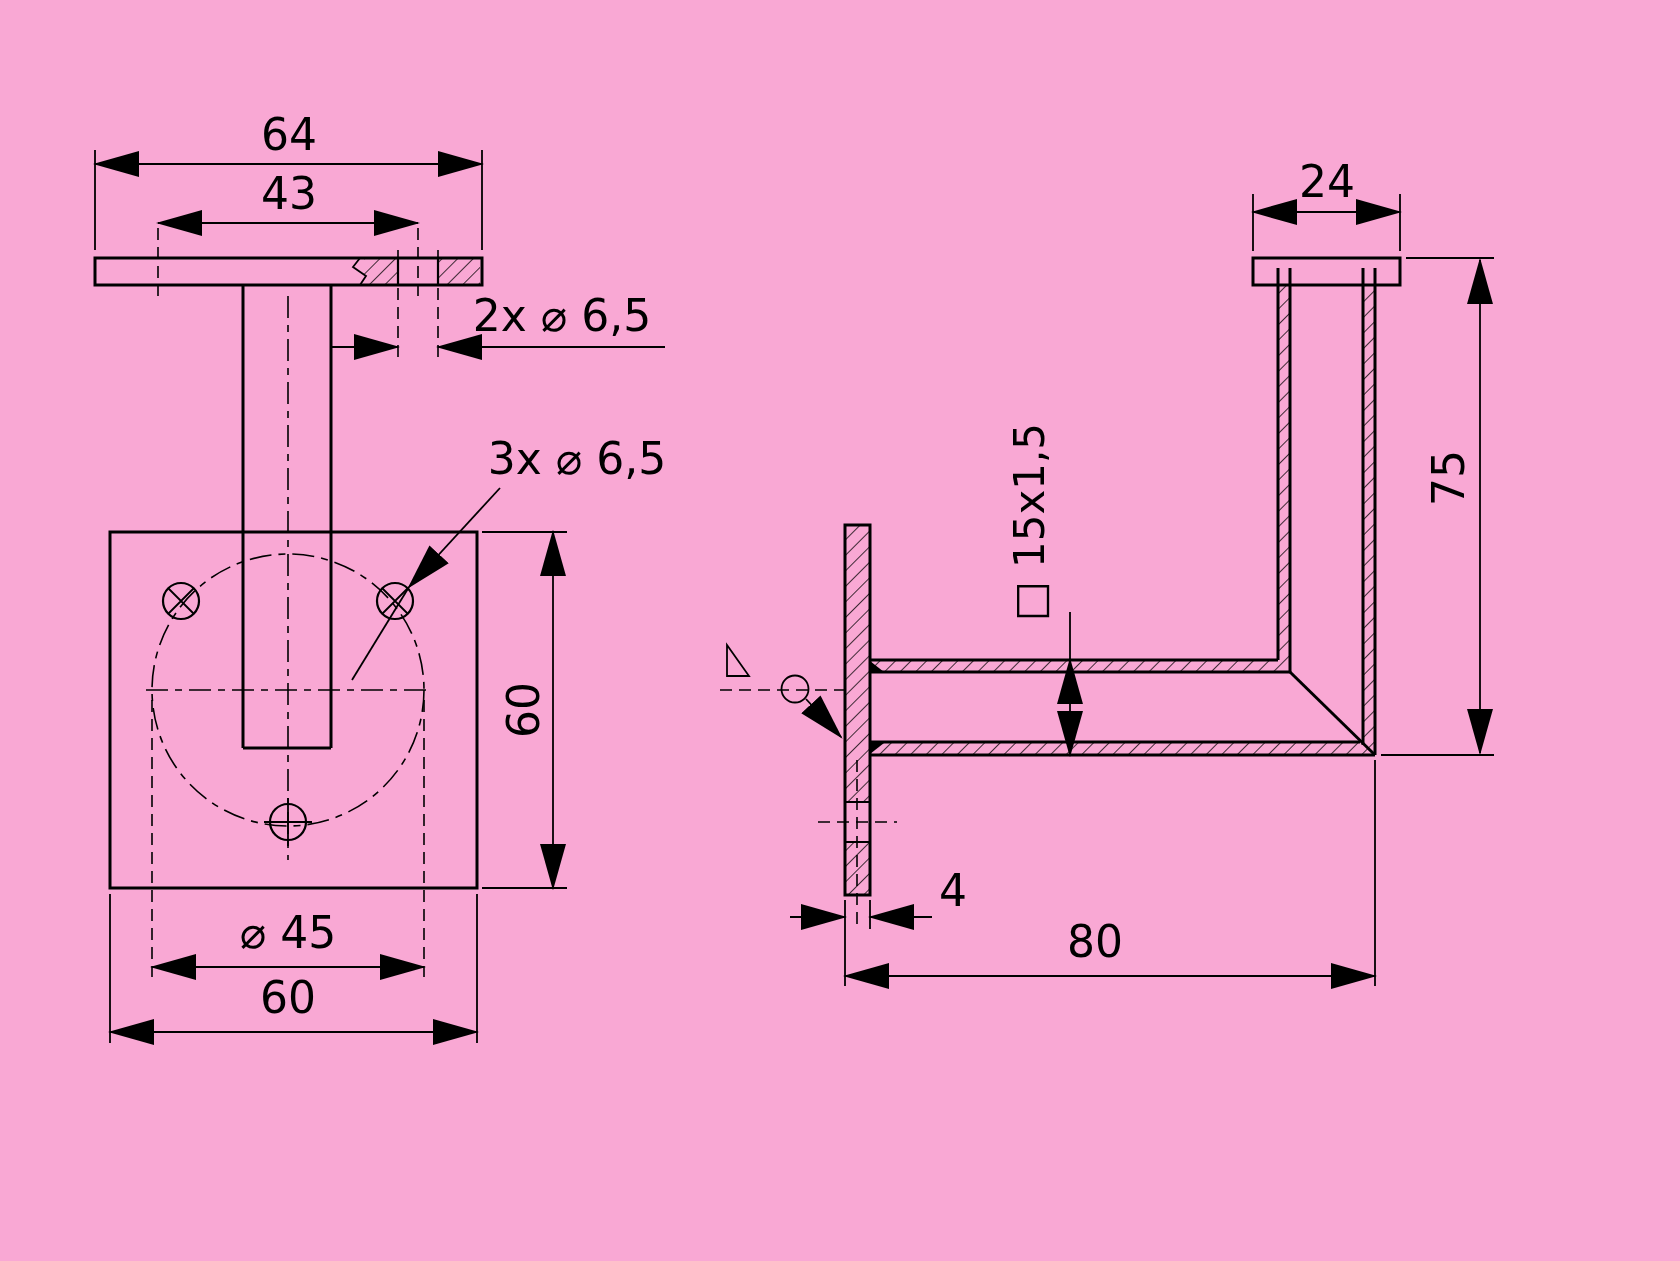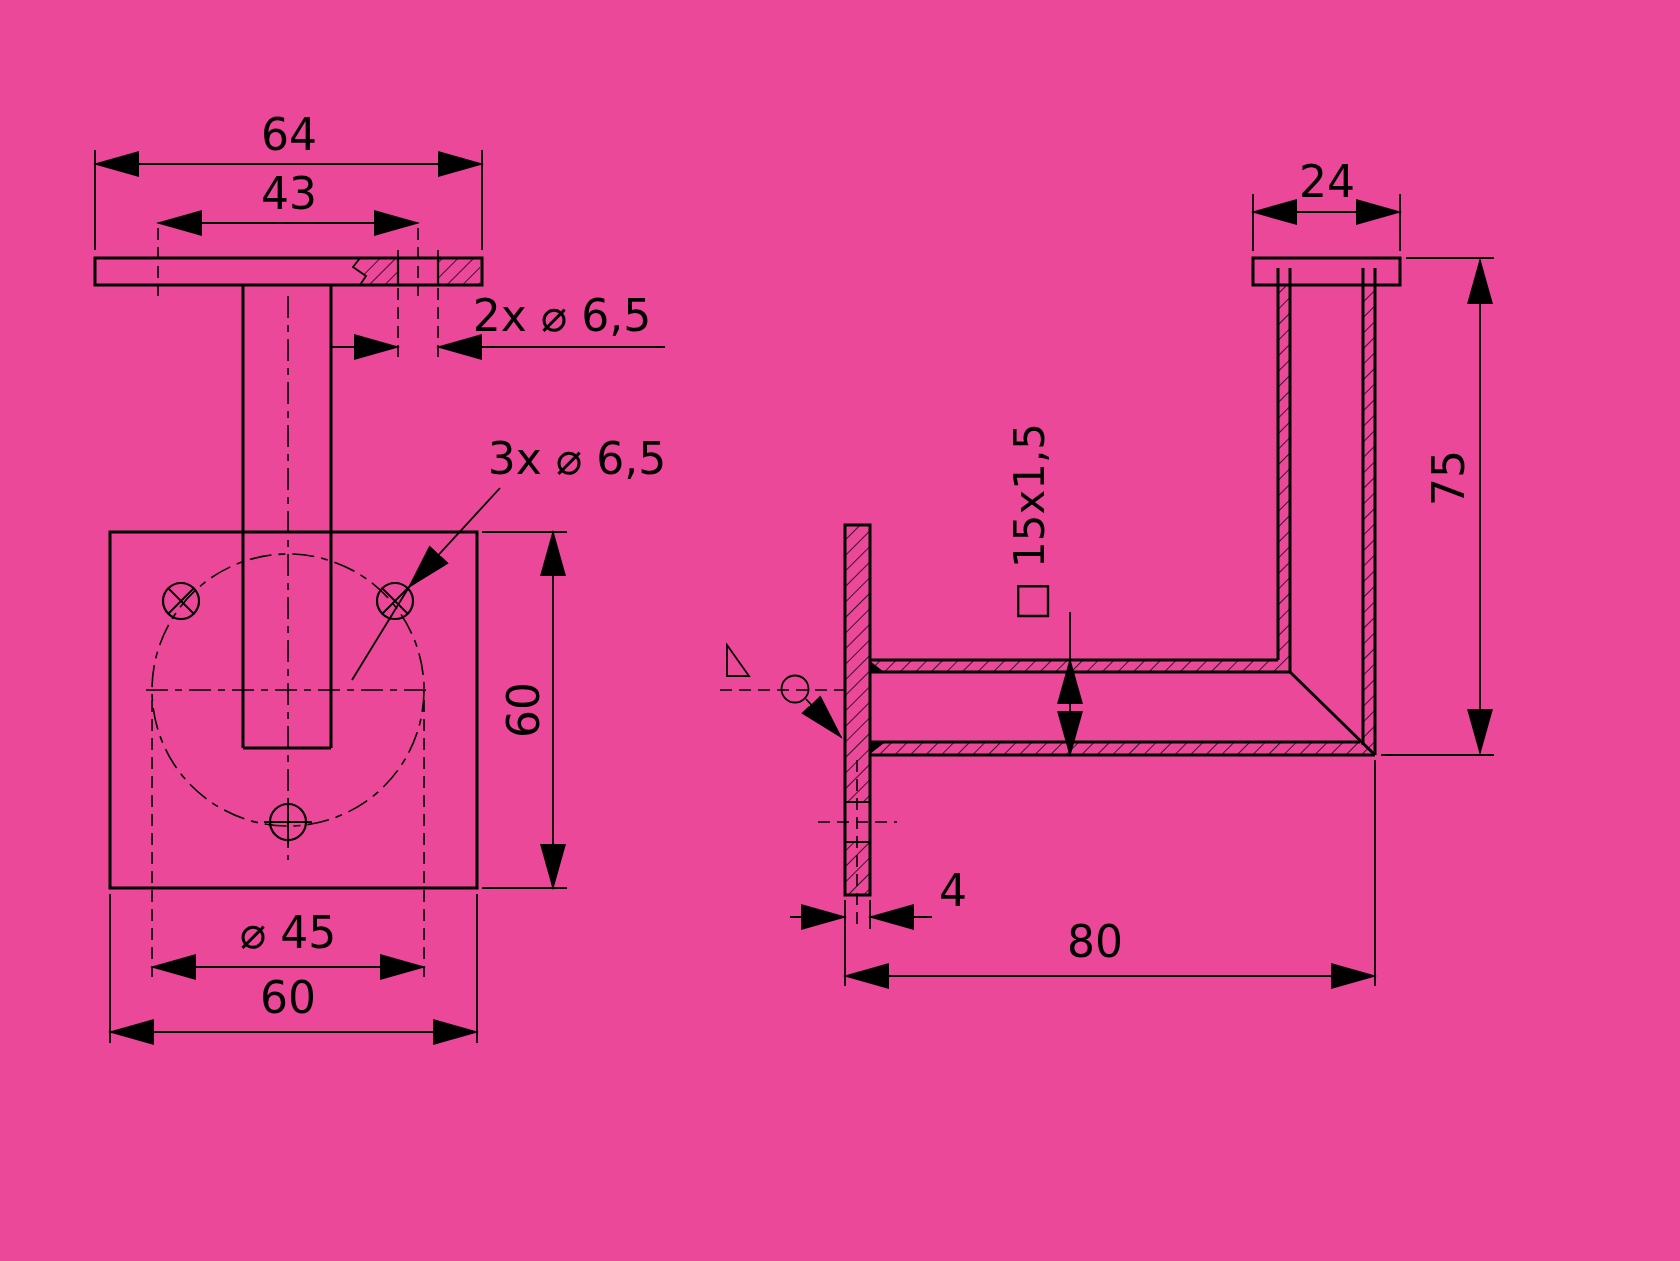--- a/index.html
+++ b/index.html
@@ -1,16 +1,16 @@
 <!DOCTYPE html>
 <html><head>
 <meta charset="utf-8">
 <style>
   html,body{margin:0;padding:0;background:#ffffff;}
-  .page{width:1680px;height:1261px;background:#ec4899;position:relative;overflow:hidden;}
+  .page{width:1680px;height:1261px;background:#f9a8d4;position:relative;overflow:hidden;}
   svg{display:block;}
   .obj{stroke:#000;stroke-width:3;fill:none;}
   .mid{stroke:#000;stroke-width:2.2;fill:none;}
   .dim{stroke:#000;stroke-width:1.8;fill:none;}
   .cl{stroke:#000;stroke-width:1.6;fill:none;stroke-dasharray:22 7 7 7;}
   .sd{stroke:#000;stroke-width:1.6;fill:none;stroke-dasharray:12 7;}
   .hatchfill{fill:url(#hatch);stroke:none;}
   .weld{fill:#000;stroke:none;}
   text.dt{font-family:"DejaVu Sans","Liberation Sans",sans-serif;font-size:44px;fill:#000;}
   text.dts{font-family:"DejaVu Sans","Liberation Sans",sans-serif;font-size:42px;fill:#000;}

